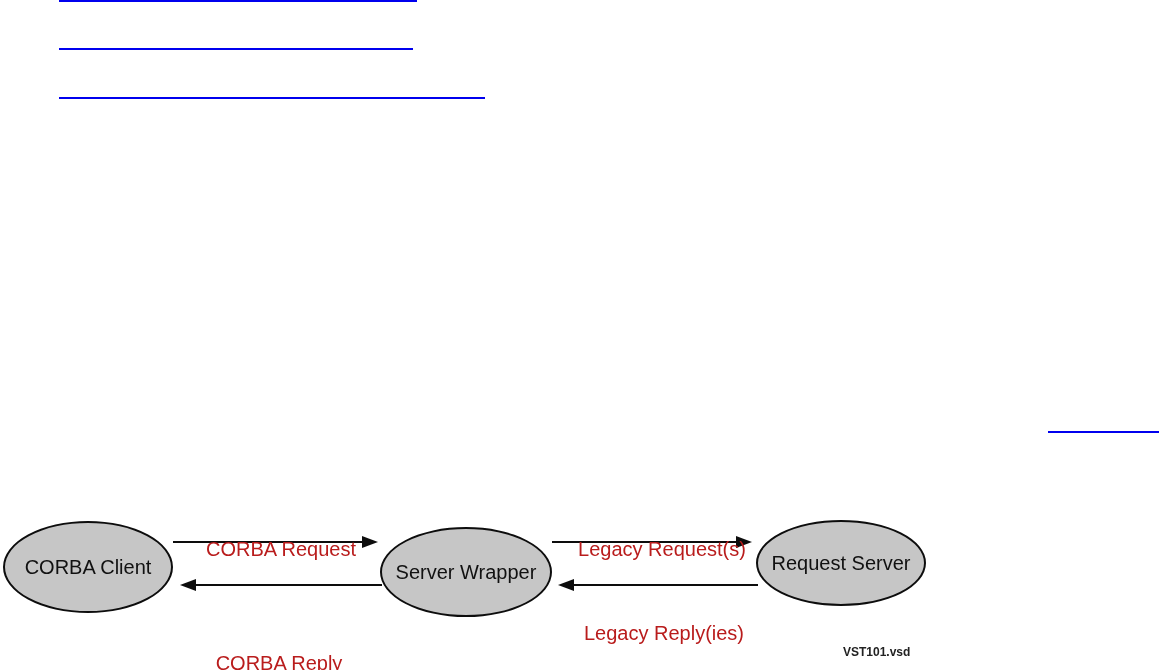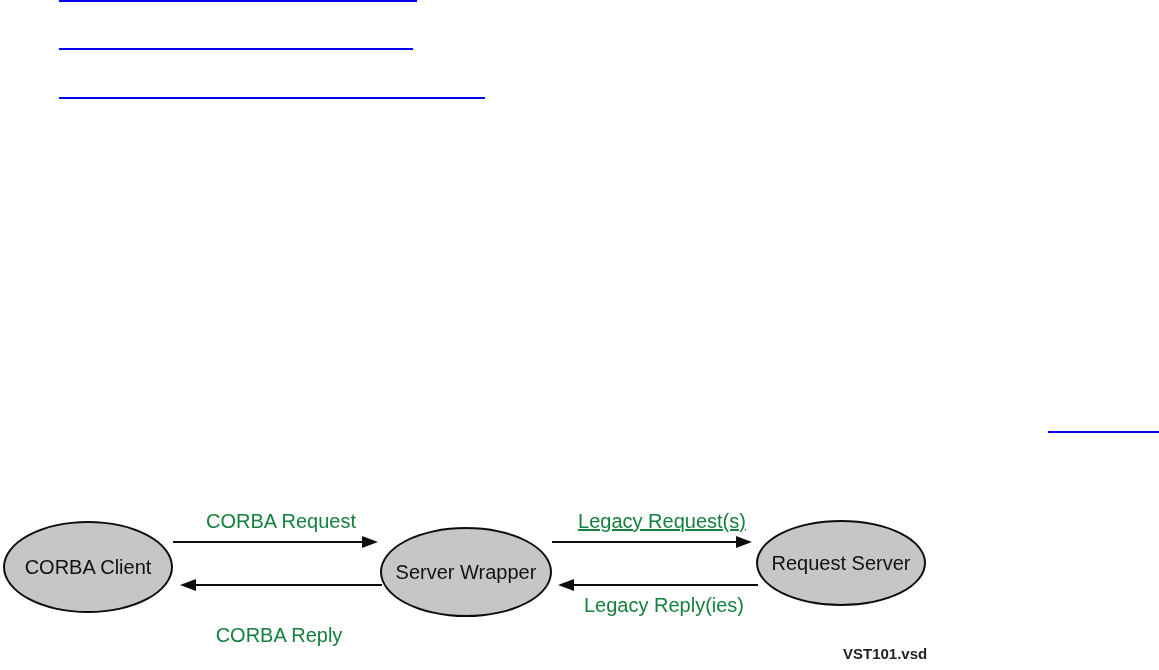--- a/index.html
+++ b/index.html
@@ -65,33 +65,34 @@
   .line-req-legacy { left: 552px; top: 541px; width: 184px; }
   .head-req-legacy { left: 736px; top: 536px; }
   .line-rep-legacy { left: 574px; top: 584px; width: 184px; }
   .head-rep-legacy { left: 558px; top: 579px; }
 
   
   .alabel {
     position: absolute;
     transform: translateX(-50%);
     font-size: 20px;
-    color: #15803d;
+    color: #b91c1c;
     white-space: nowrap;
+    margin-top: 28px;
   }
   .lab1 { left: 281px; top: 510px; }
   .lab2 { left: 279px; top: 624px; }
-  .lab3 { left: 662px; top: 510px; text-decoration: underline; }
+  .lab3 { left: 662px; top: 510px; }
   .lab4 { left: 664px; top: 594px; }
 
   .caption {
     position: absolute;
     left: 843px;
     top: 645px;
-    font-size: 15px;
+    font-size: 12px;
     font-weight: bold;
     color: #222222;
     white-space: nowrap;
   }
 </style>
 </head>
 <body>
 
 <div class="page">
 

